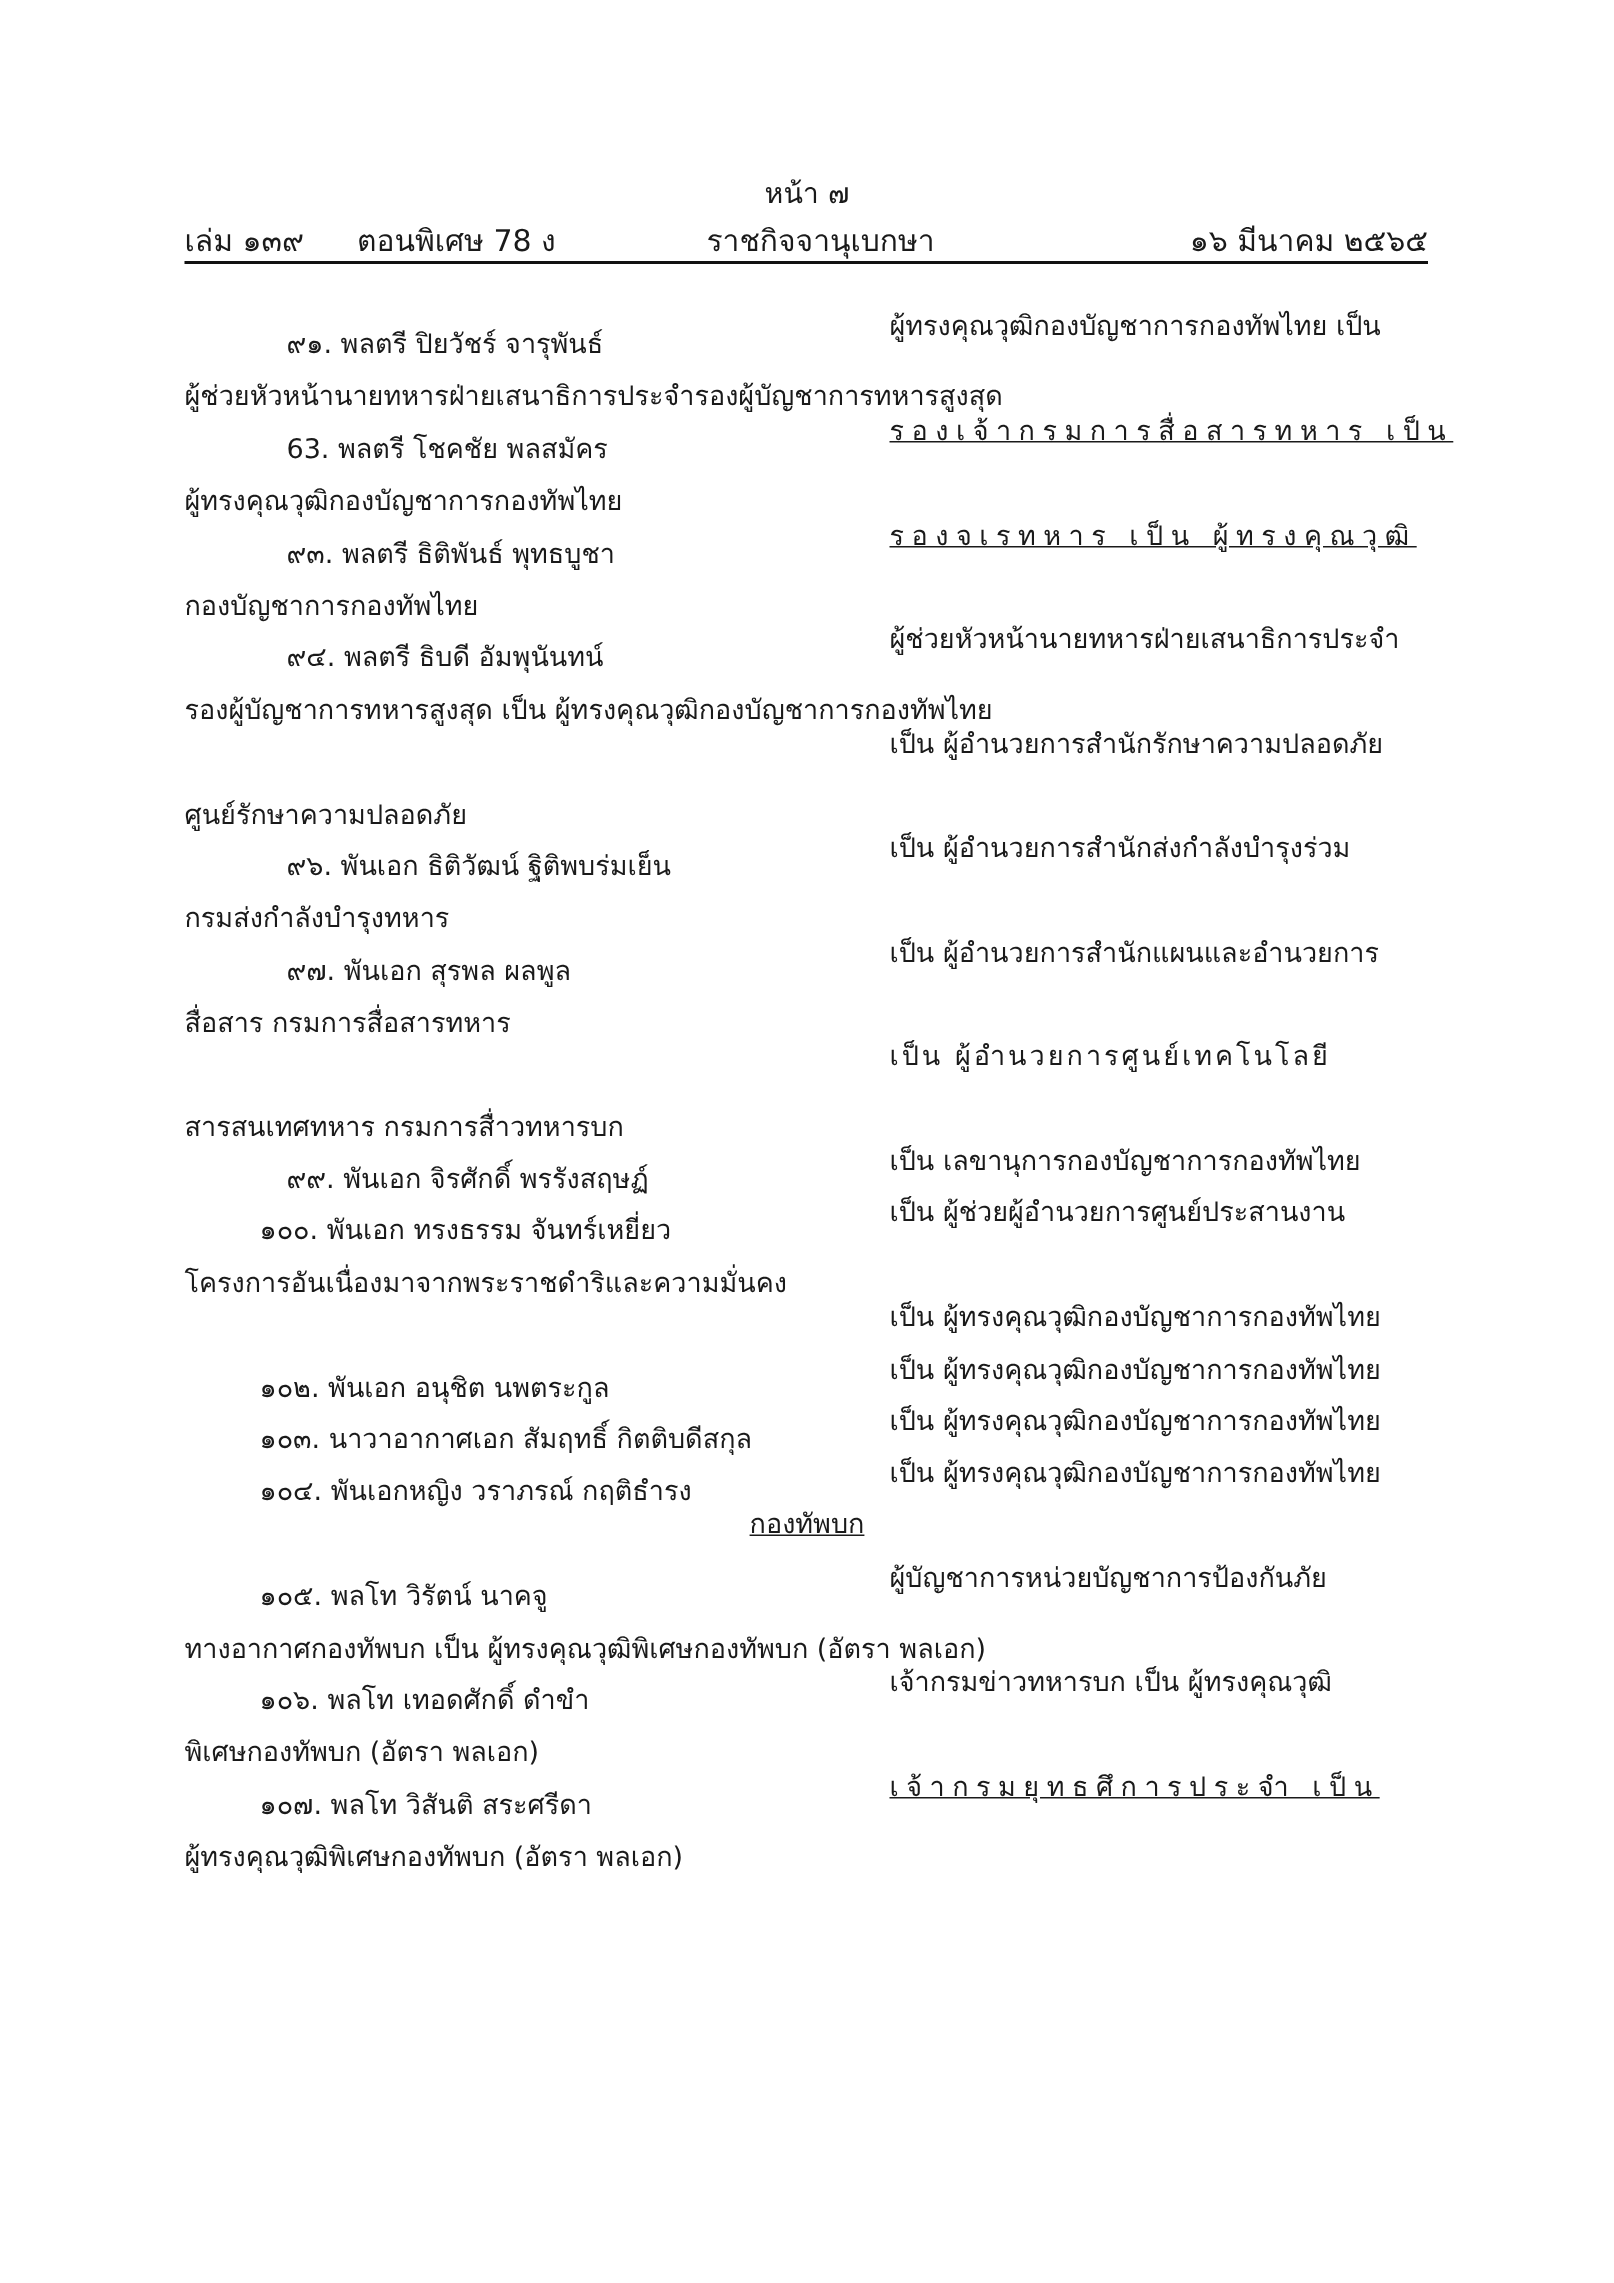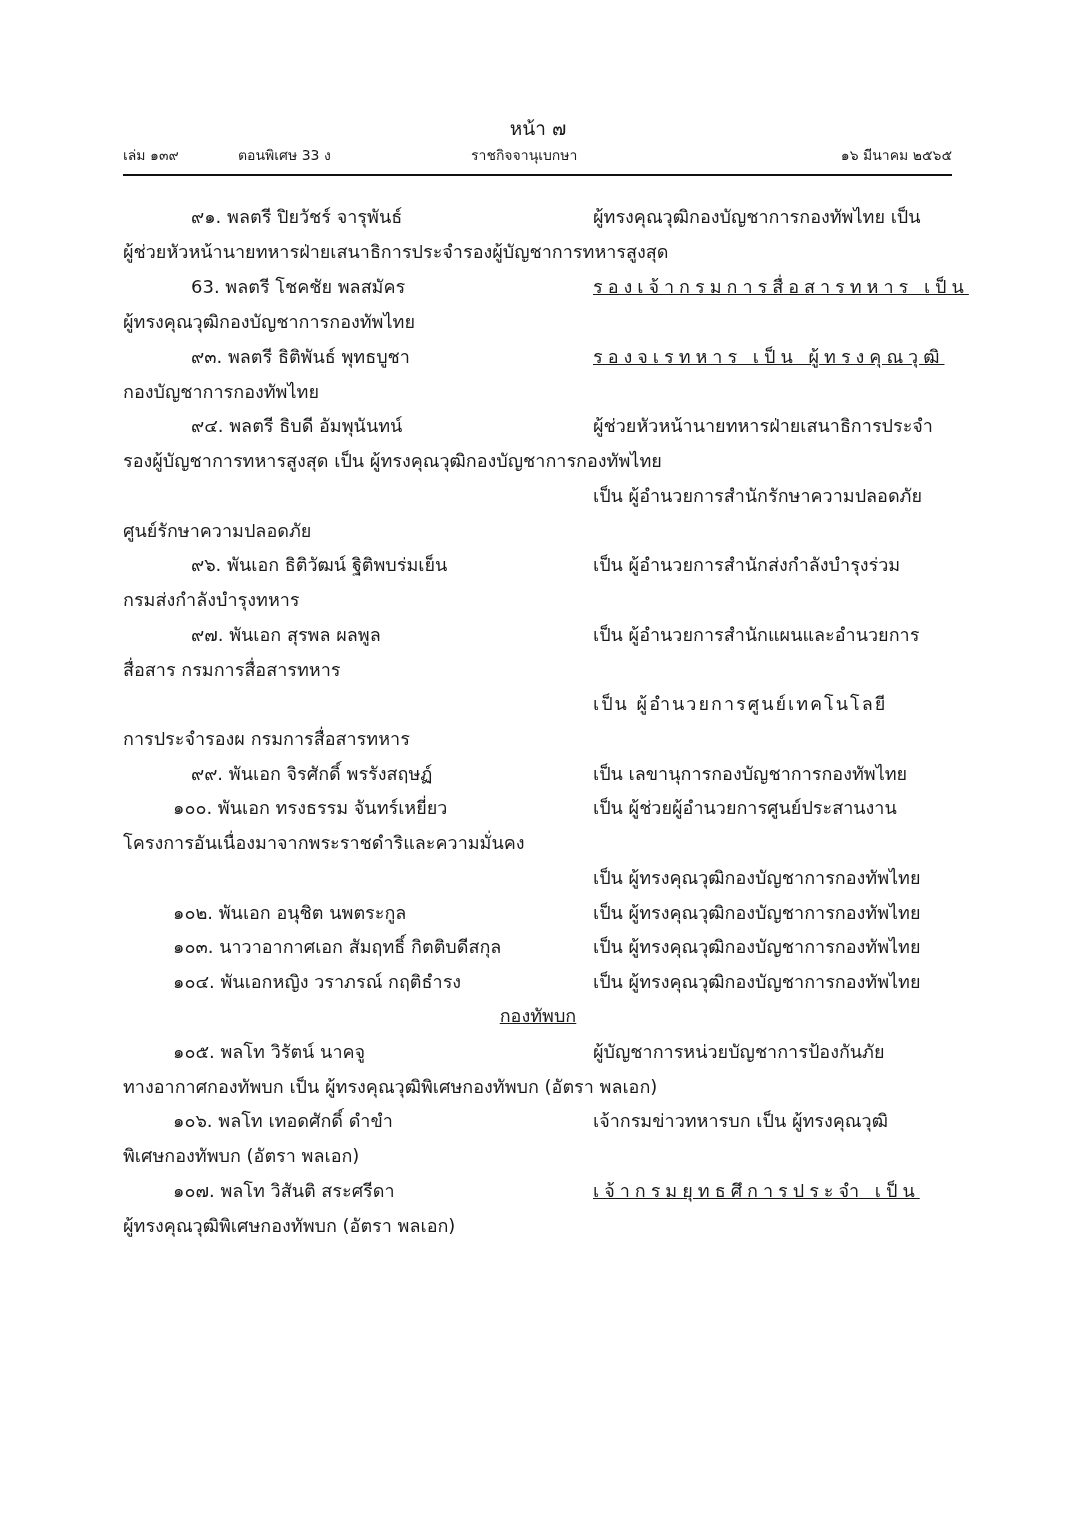--- a/index.html
+++ b/index.html
@@ -1,34 +1,34 @@
 <!DOCTYPE html>
 <html><head>
 <meta charset="utf-8">
 <style>
   html, body { margin:0; padding:0; background:#ffffff; }
   body { width:1076px; height:1522px; position:relative; overflow:hidden;
          font-family:"DejaVu Sans", sans-serif; color:#1a1a1a; }
   .page-no { position:absolute; top:113px; left:0; width:1076px; text-align:center; font-size:19px; }
-  .hdr { position:absolute; top:144px; left:123px; width:829px; height:26px; font-size:14px; }
+  .hdr { position:absolute; top:144px; left:123px; width:829px; height:26px; font-size:20px; }
   .hdr span { position:absolute; top:0; white-space:nowrap; }
   .rule { position:absolute; top:174px; left:123px; width:829px; height:2px; background:#111; }
   .line { position:absolute; left:123px; width:829px; height:30px; font-size:18px; white-space:nowrap; }
-  .line .l { position:absolute; top:0; }
+  .line .l { position:absolute; top:12px; }
   .line .r { position:absolute; top:0; left:470px; }
   .spaced { letter-spacing:5px;text-decoration:underline; }
   .section { position:absolute; left:0; width:1076px; text-align:center; font-size:18px; text-decoration:underline; }
 </style>
 </head>
 <body>
 
 <div class="page-no">หน้า ๗</div>
 <div class="hdr">
   <span style="left:0">เล่ม ๑๓๙</span>
-  <span style="left:115px">ตอนพิเศษ 33 ง</span>
+  <span style="left:115px">ตอนพิเศษ 78 ง</span>
   <span style="left:348px">ราชกิจจานุเบกษา</span>
   <span style="right:0">๑๖ มีนาคม ๒๕๖๕</span>
 </div>
 <div class="rule"></div>
 
 <div class="line" style="top:202px">
     <span class="l" style="left:68px">๙๑. พลตรี ปิยวัชร์ จารุพันธ์</span>
     <span class="r">ผู้ทรงคุณวุฒิกองบัญชาการกองทัพไทย เป็น</span>
   </div>
 <div class="line" style="top:237px">
@@ -72,21 +72,21 @@
     <span class="l" style="left:68px">๙๗. พันเอก สุรพล ผลพูล</span>
     <span class="r">เป็น ผู้อำนวยการสำนักแผนและอำนวยการ</span>
   </div>
 <div class="line" style="top:655px">
     <span class="l">สื่อสาร กรมการสื่อสารทหาร</span>
   </div>
 <div class="line" style="top:689px">
     <span class="r" style="letter-spacing:2px">เป็น ผู้อำนวยการศูนย์เทคโนโลยี</span>
   </div>
 <div class="line" style="top:724px">
-    <span class="l">การประจำรองผ กรมการสื่อสารทหาร</span>
+    <span class="l">สารสนเทศทหาร กรมการสื่าวทหารบก</span>
   </div>
 <div class="line" style="top:759px">
     <span class="l" style="left:68px">๙๙. พันเอก จิรศักดิ์ พรรังสฤษฏ์</span>
     <span class="r">เป็น เลขานุการกองบัญชาการกองทัพไทย</span>
   </div>
 <div class="line" style="top:793px">
     <span class="l" style="left:50px">๑๐๐. พันเอก ทรงธรรม จันทร์เหยี่ยว</span>
     <span class="r">เป็น ผู้ช่วยผู้อำนวยการศูนย์ประสานงาน</span>
   </div>
 <div class="line" style="top:828px">

